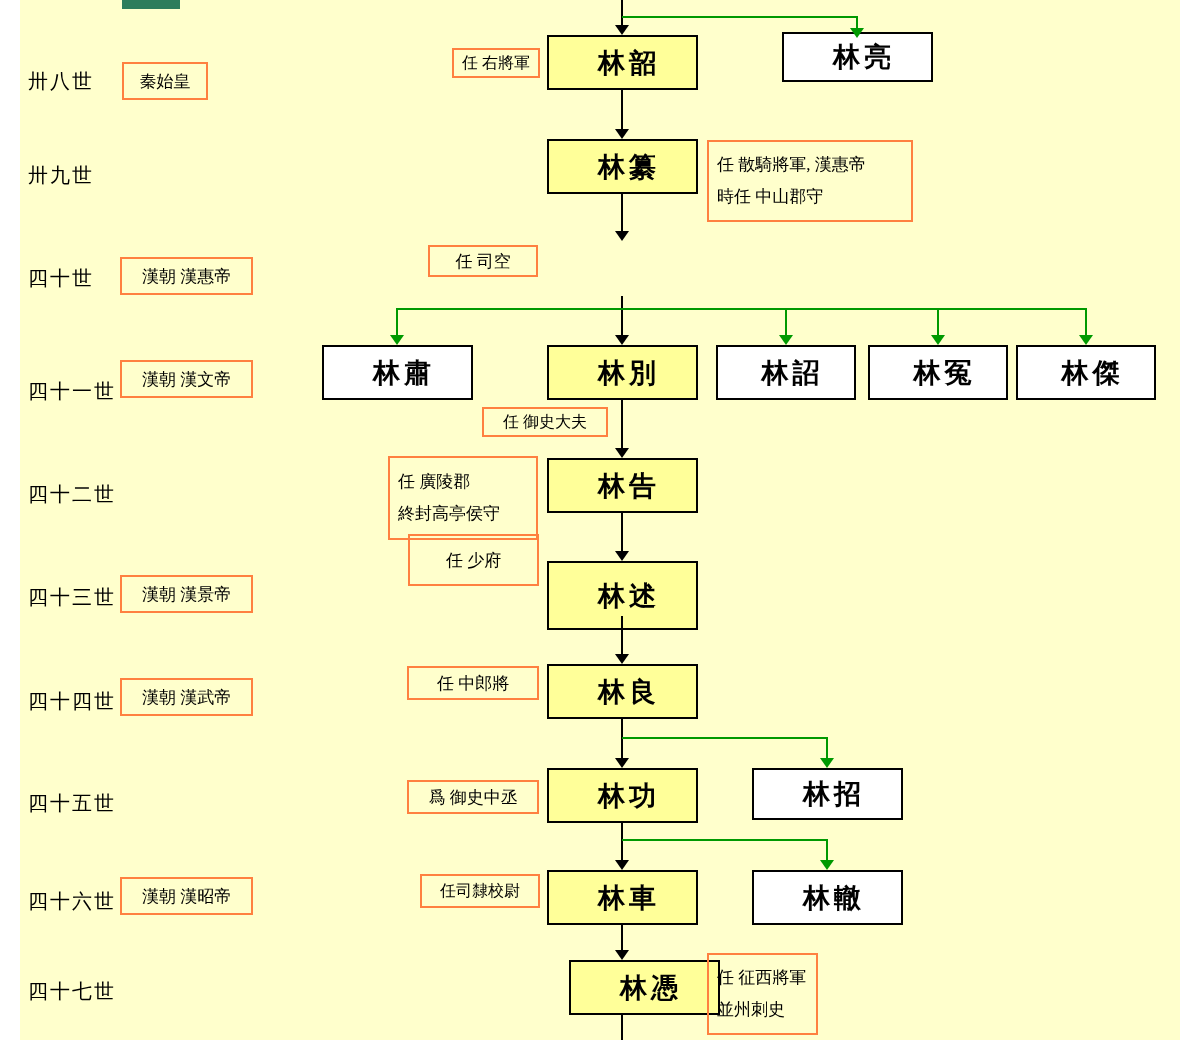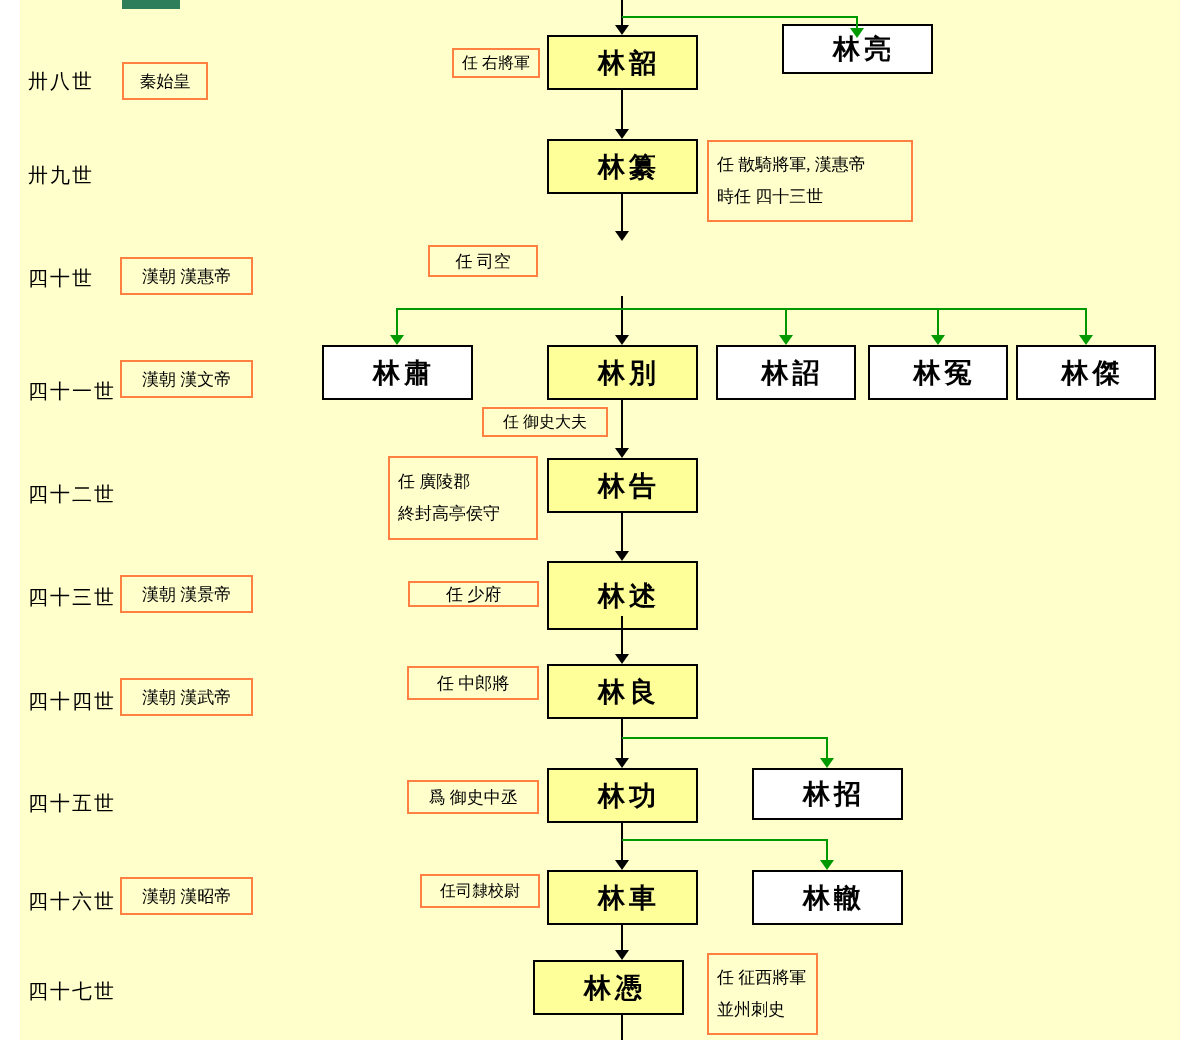--- a/index.html
+++ b/index.html
@@ -57,41 +57,41 @@
   <div class="obox" style="left:120px;top:678px;width:133px;height:38px">漢朝 漢武帝</div>
 
   <div class="pbox main" style="left:547px;top:35px;width:151px;height:55px">林韶</div>
   <div class="pbox main" style="left:547px;top:139px;width:151px;height:55px">林纂</div>
   <div class="pbox main" style="left:547px;top:345px;width:151px;height:55px">林別</div>
   <div class="pbox main" style="left:547px;top:458px;width:151px;height:55px">林告</div>
   <div class="pbox main" style="left:547px;top:561px;width:151px;height:69px">林述</div>
   <div class="pbox main" style="left:547px;top:664px;width:151px;height:55px">林良</div>
   <div class="pbox main" style="left:547px;top:768px;width:151px;height:55px">林功</div>
   <div class="pbox main" style="left:547px;top:870px;width:151px;height:55px">林車</div>
-  <div class="pbox main" style="left:533px;top:960px;width:151px;height:55px">林憑</div>
+  <div class="pbox main" style="left:569px;top:960px;width:151px;height:55px">林憑</div>
 
-  <div class="pbox sib" style="left:782px;top:24px;width:151px;height:50px">林亮</div>
+  <div class="pbox sib" style="left:782px;top:32px;width:151px;height:50px">林亮</div>
   <div class="pbox sib" style="left:322px;top:345px;width:151px;height:55px">林肅</div>
   <div class="pbox sib" style="left:716px;top:345px;width:140px;height:55px">林詔</div>
   <div class="pbox sib" style="left:868px;top:345px;width:140px;height:55px">林冤</div>
   <div class="pbox sib" style="left:1016px;top:345px;width:140px;height:55px">林傑</div>
   <div class="pbox sib" style="left:752px;top:768px;width:151px;height:52px">林招</div>
   <div class="pbox sib" style="left:752px;top:870px;width:151px;height:55px">林轍</div>
 
   <div class="obox" style="left:452px;top:48px;width:88px;height:30px;font-size:16px">任 右將軍</div>
   <div class="obox" style="left:428px;top:245px;width:110px;height:32px">任 司空</div>
   <div class="obox" style="left:482px;top:407px;width:126px;height:30px;font-size:16px">任 御史大夫</div>
-  <div class="obox" style="left:408px;top:581px;width:131px;height:26px">任 少府</div>
+  <div class="obox" style="left:408px;top:534px;width:131px;height:52px">任 少府</div>
   <div class="obox" style="left:407px;top:666px;width:132px;height:34px">任 中郎將</div>
   <div class="obox" style="left:407px;top:780px;width:132px;height:34px">爲 御史中丞</div>
   <div class="obox" style="left:420px;top:874px;width:120px;height:34px;font-size:16px">任司隸校尉</div>
 
   <div class="obox ml" style="left:707px;top:140px;width:206px;height:82px">
     <span>任 散騎將軍, 漢惠帝</span>
-    <span>時任 四十三世</span>
+    <span>時任 中山郡守</span>
   </div>
   <div class="obox ml" style="left:388px;top:456px;width:150px;height:84px">
     <span>任 廣陵郡</span>
     <span>終封高亭侯守</span>
   </div>
   <div class="obox ml" style="left:707px;top:953px;width:111px;height:82px">
     <span>任 征西將軍</span>
     <span>並州刺史</span>
   </div>
 

